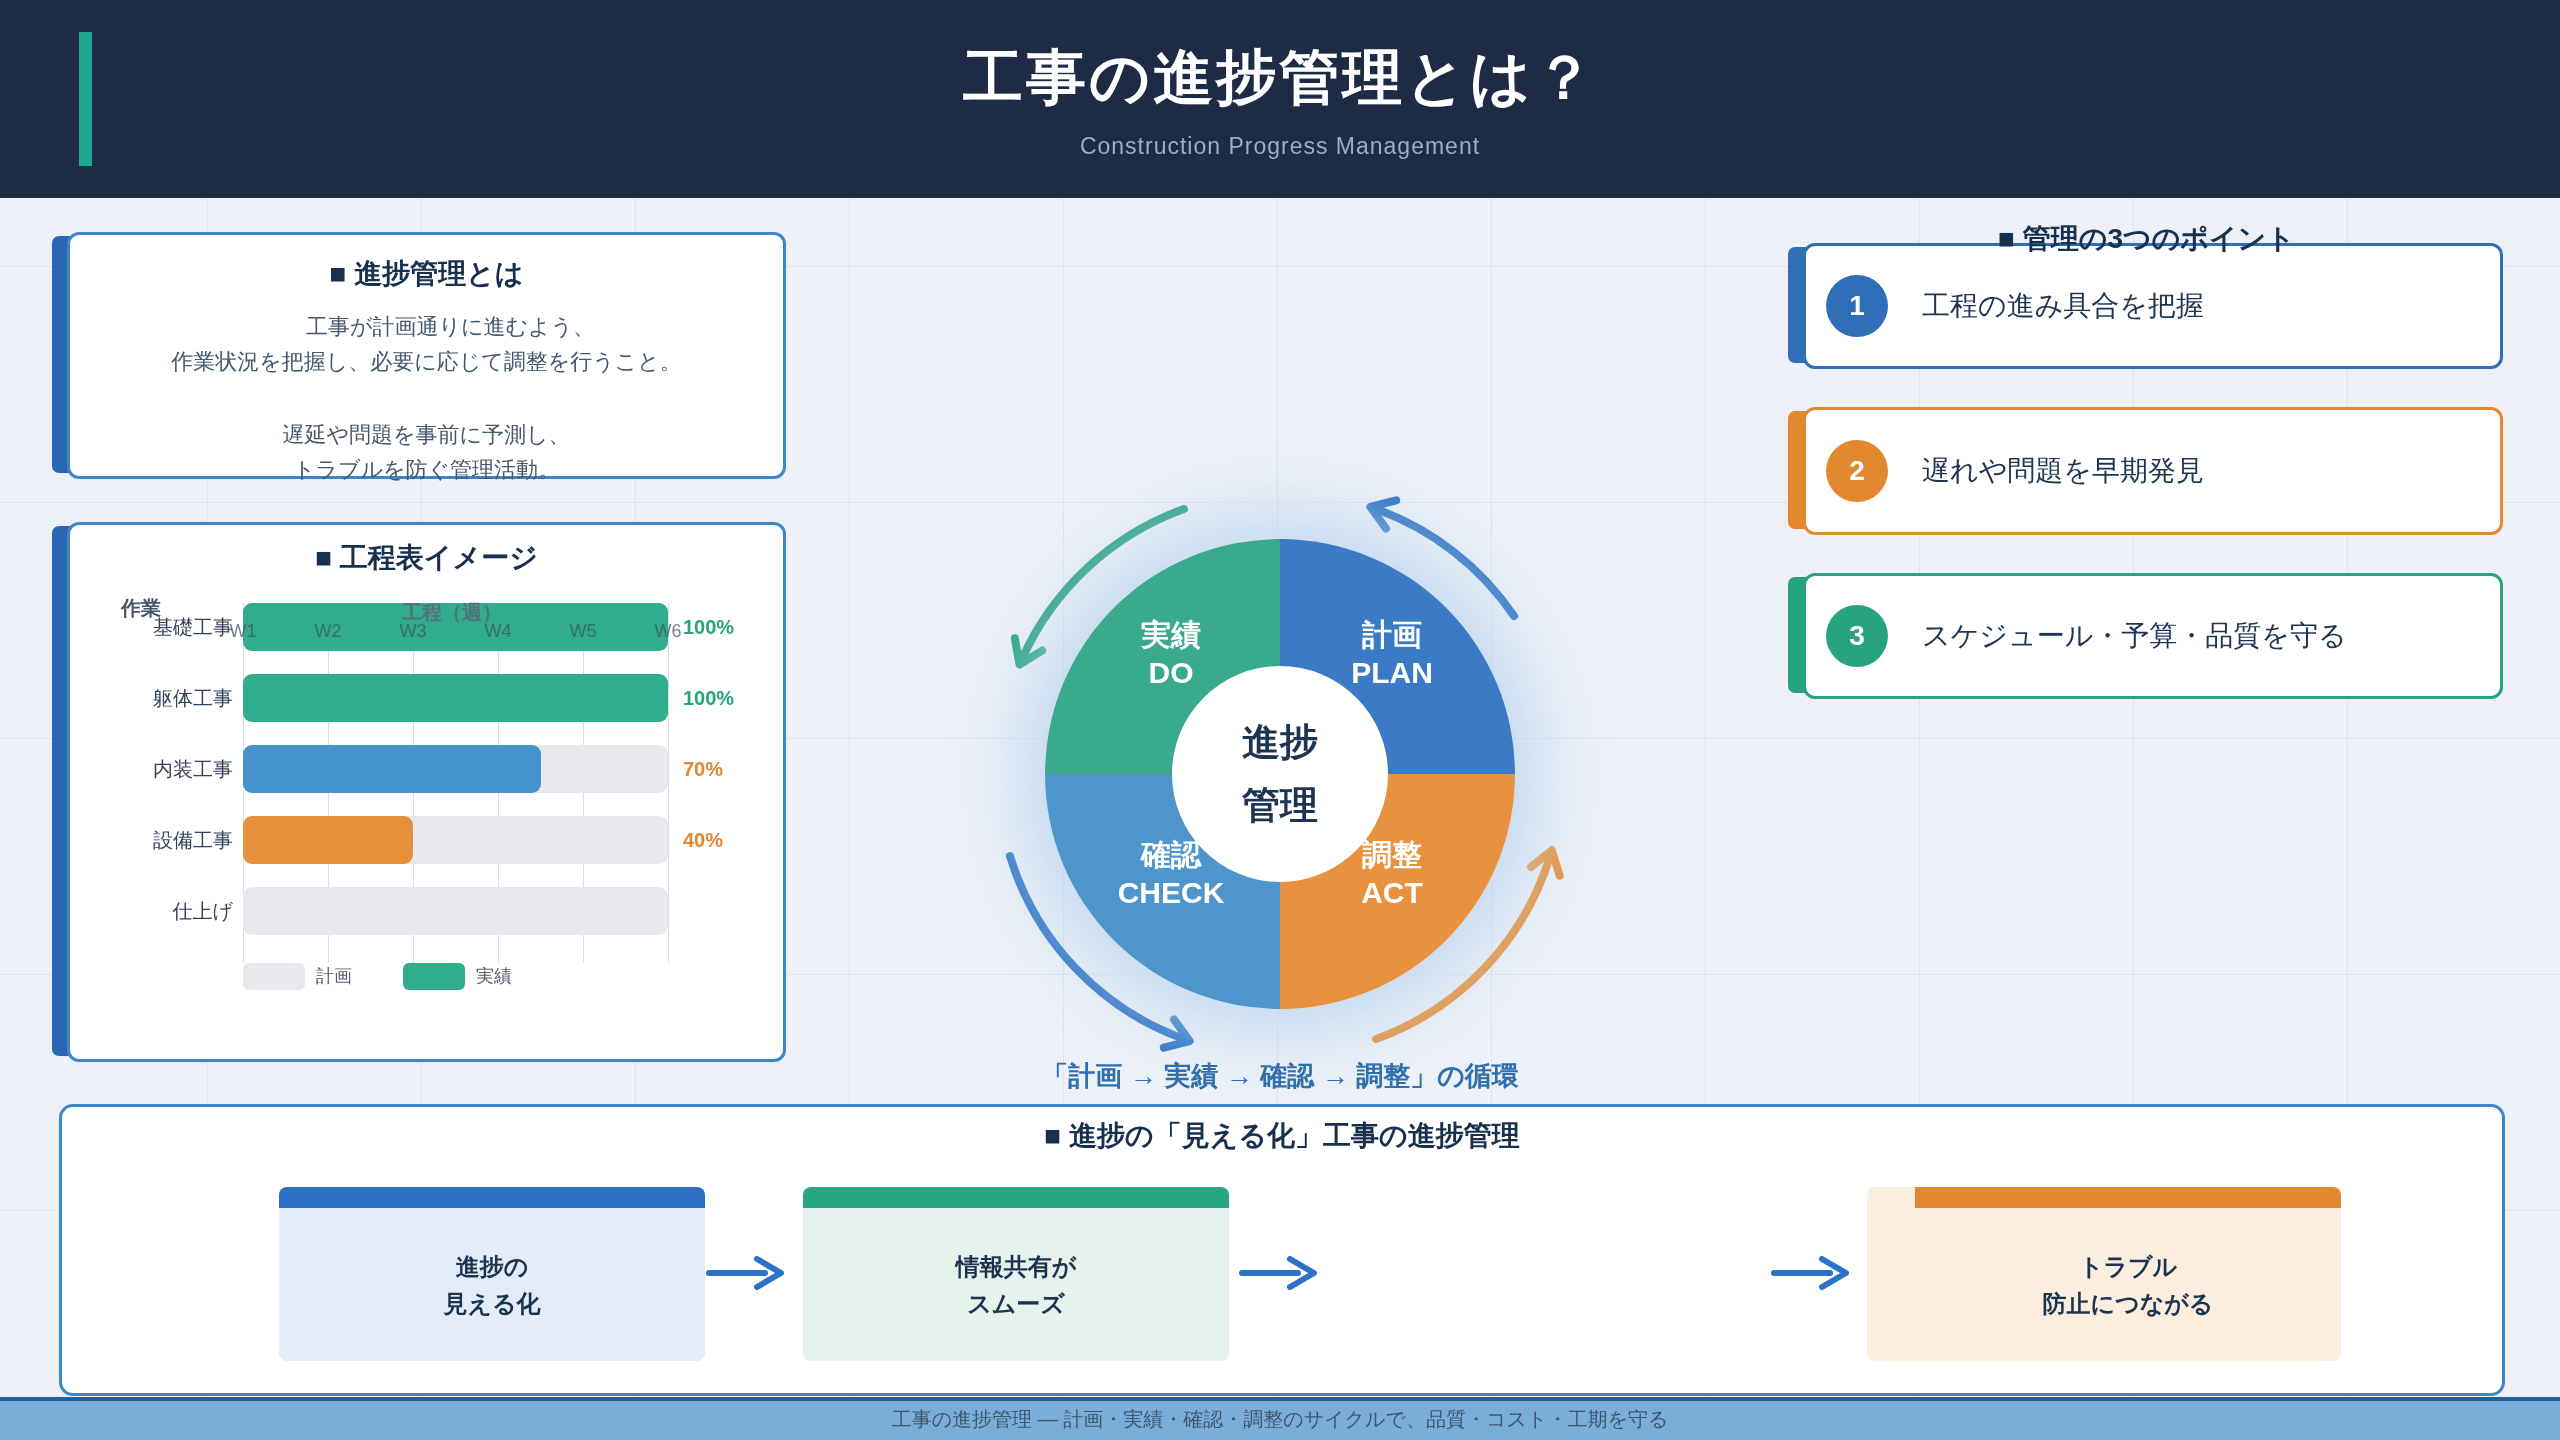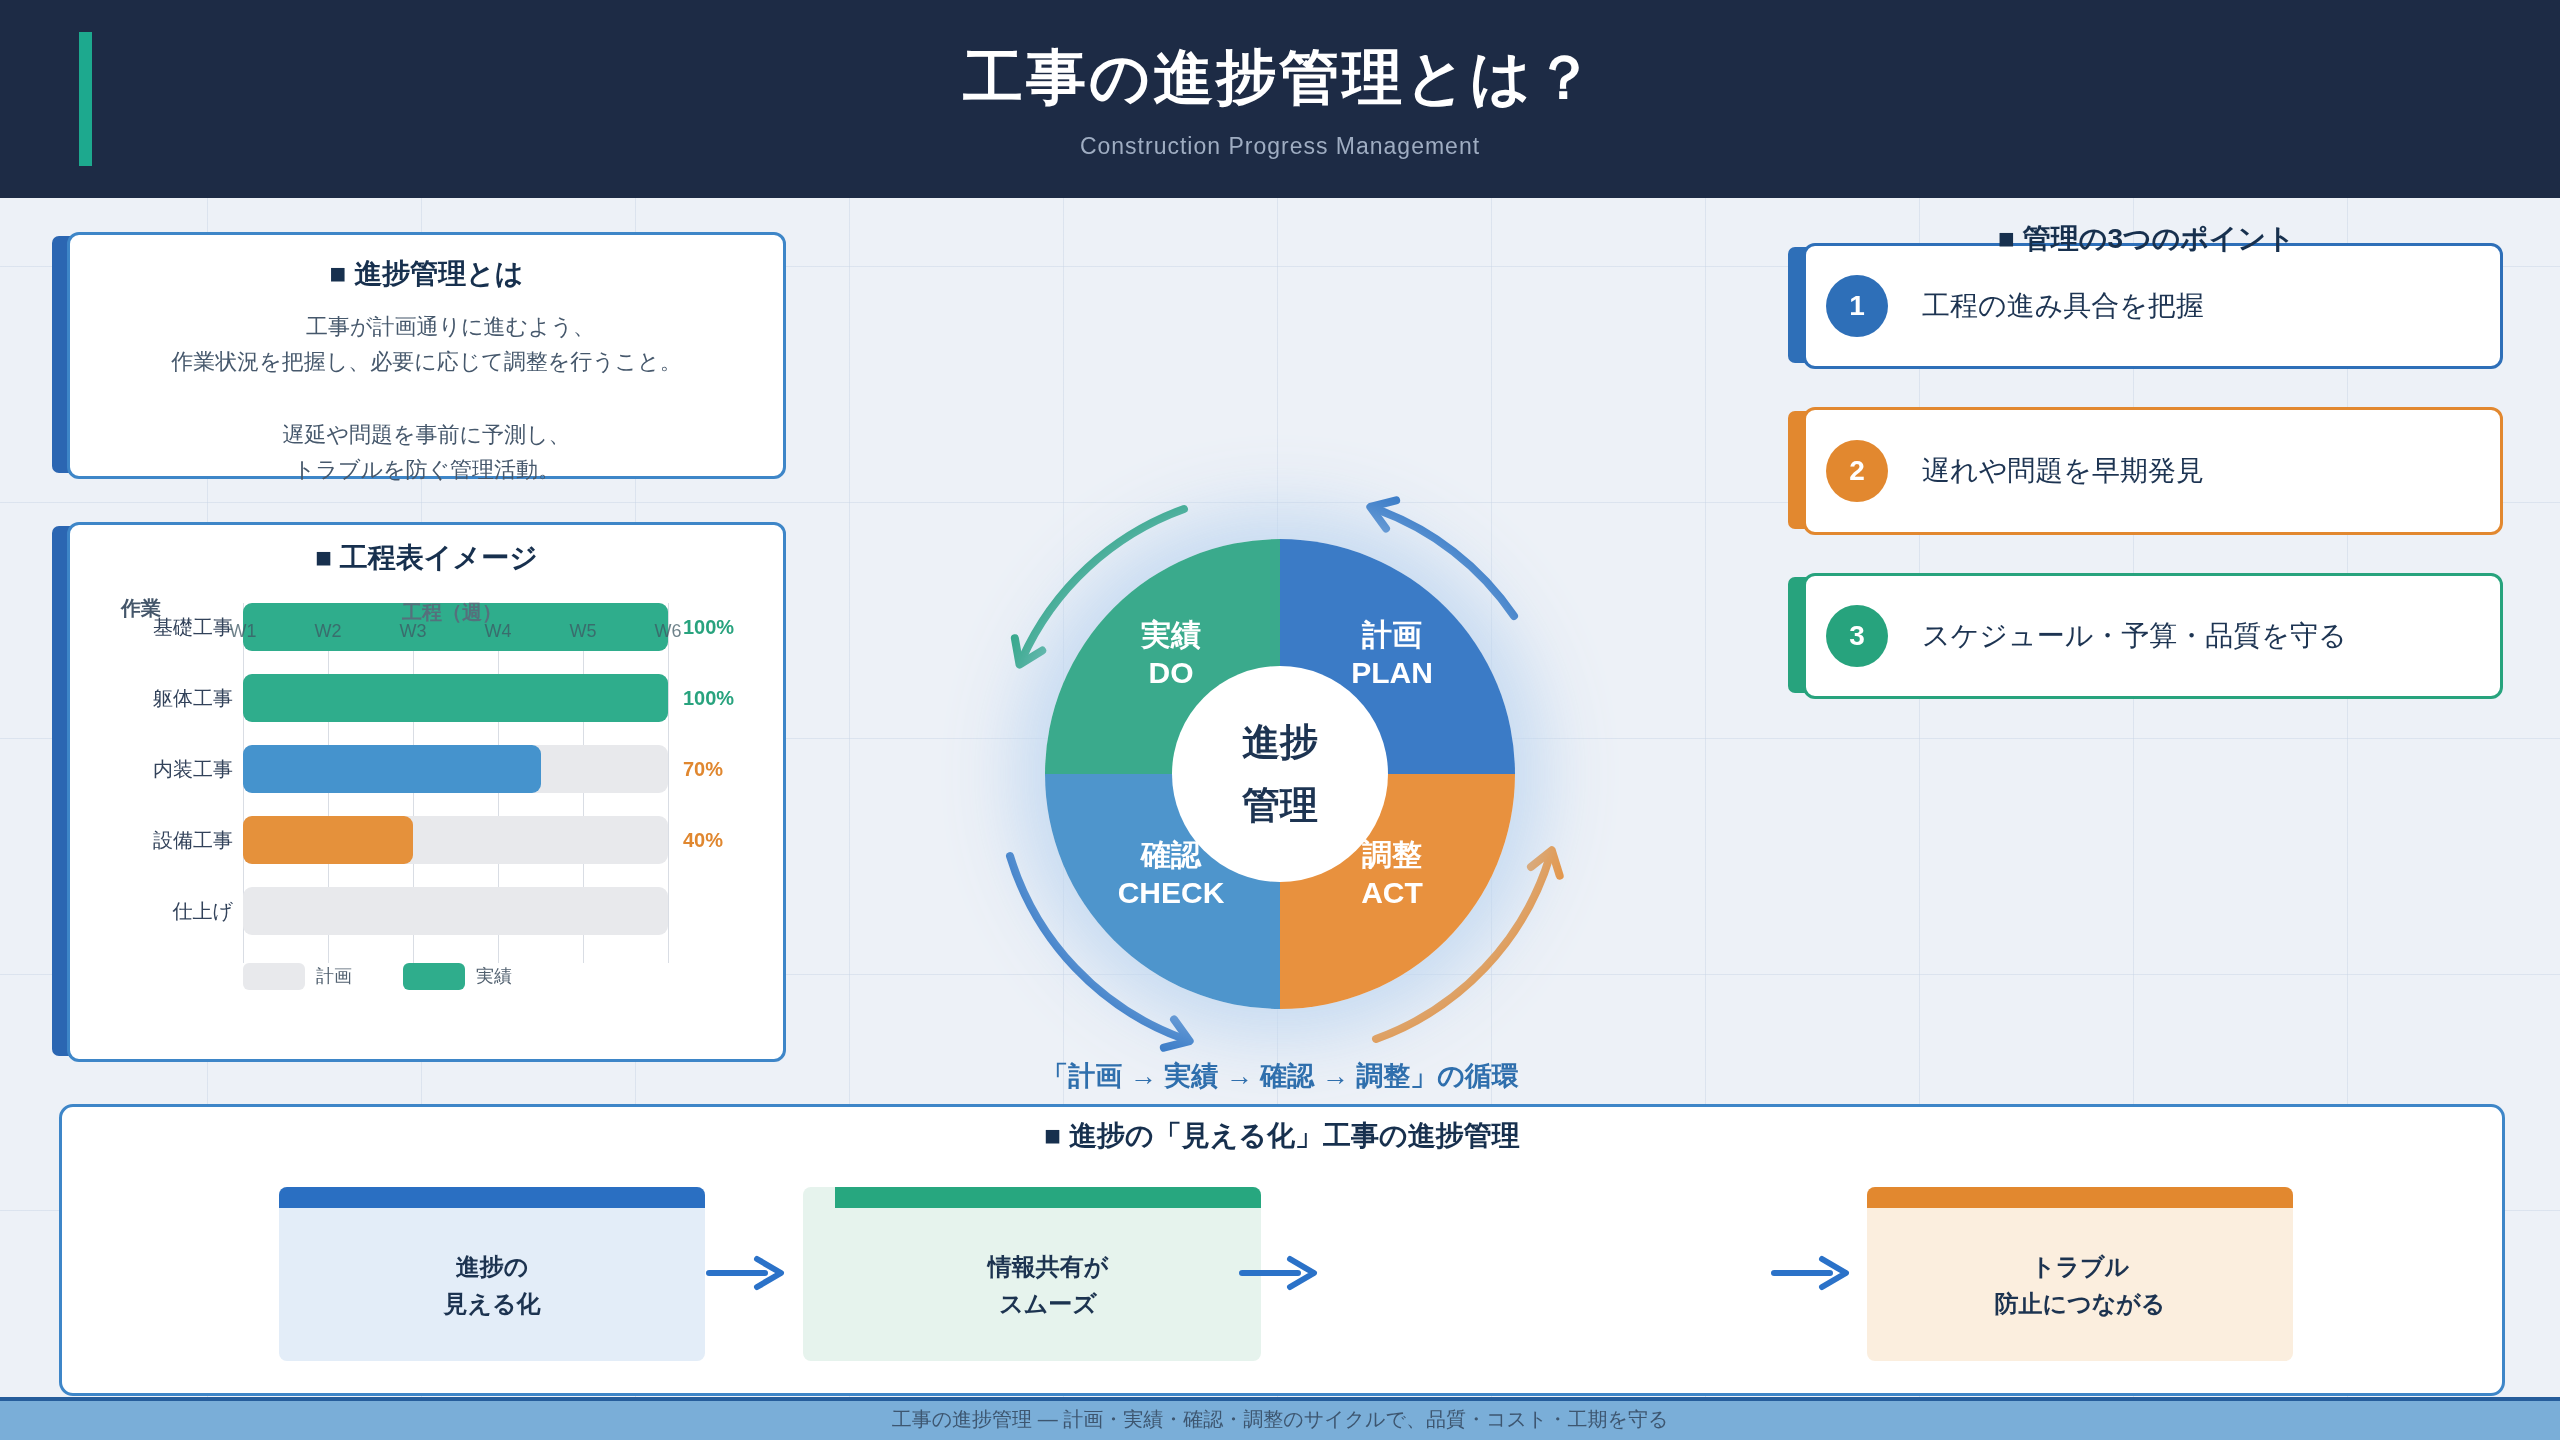--- a/index.html
+++ b/index.html
@@ -236,38 +236,38 @@
       <div class="etext">
         <span>進捗の</span>
         <span>見える化</span>
       </div>
     </div>
     <svg class="earrow" style="left:643px;" width="88" height="40" viewBox="0 0 88 40">
       <path d="M4 20 H60" fill="none" stroke="#2b72c8" stroke-width="6" stroke-linecap="round"></path>
       <path d="M52 6 L76 20 L52 34" fill="none" stroke="#2b72c8" stroke-width="6" stroke-linecap="round" stroke-linejoin="round"></path>
     </svg>
 
-    <div class="ecard" style="left: 741px; background: rgb(230, 243, 237); padding-left: 32px;">
+    <div class="ecard" style="left: 741px; background: rgb(230, 243, 237);">
       <div class="bar" style="background: rgb(39, 167, 127);"></div>
       <div class="etext">
         <span>情報共有が</span>
         <span>スムーズ</span>
       </div>
     </div>
     <svg class="earrow" style="left:1176px;" width="88" height="40" viewBox="0 0 88 40">
       <path d="M4 20 H60" fill="none" stroke="#2b72c8" stroke-width="6" stroke-linecap="round"></path>
       <path d="M52 6 L76 20 L52 34" fill="none" stroke="#2b72c8" stroke-width="6" stroke-linecap="round" stroke-linejoin="round"></path>
     </svg>
 
     <svg class="earrow" style="left:1708px;" width="88" height="40" viewBox="0 0 88 40">
       <path d="M4 20 H60" fill="none" stroke="#2b72c8" stroke-width="6" stroke-linecap="round"></path>
       <path d="M52 6 L76 20 L52 34" fill="none" stroke="#2b72c8" stroke-width="6" stroke-linecap="round" stroke-linejoin="round"></path>
     </svg>
 
-    <div class="ecard" style="left: 1805px; background: rgb(251, 238, 222);">
+    <div class="ecard" style="left: 1805px; background: rgb(251, 238, 222); padding-left: 48px;">
       <div class="bar" style="background: rgb(226, 136, 47);"></div>
       <div class="etext">
         <span>トラブル</span>
         <span>防止につながる</span>
       </div>
     </div>
   </div>
 
   <div class="footer">
     <span>工事の進捗管理 — 計画・実績・確認・調整のサイクルで、品質・コスト・工期を守る</span>

